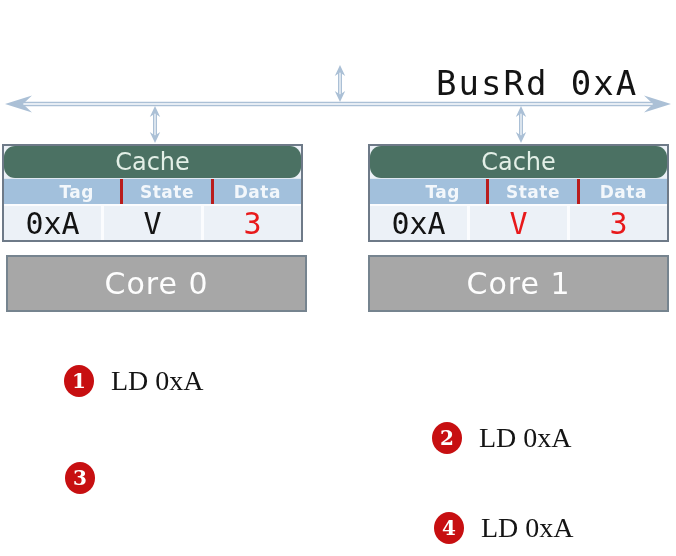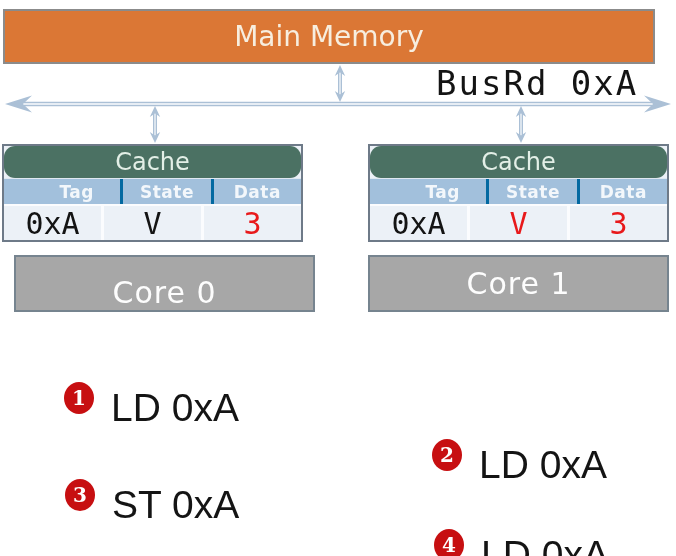--- a/index.html
+++ b/index.html
@@ -31,52 +31,52 @@
   .cache.left  { left:2px; }
   .cache.right { left:368px; }
   .cache-title {
     height:32px; background:#4B7163; color:#E3EFE7;
     display:flex; align-items:center; justify-content:center; font-size:24px;border-radius:11px;
   }
   .cache-cols { display:flex; height:25px; background:#A2C0DC; border-top:1px solid #DFE8F1; }
   .cache-col {
     flex:1; display:flex; align-items:center; justify-content:center;
     color:#F3F7FB; font-weight:bold; font-size:17px; letter-spacing:.5px;
-    border-left:3px solid #0369a1;
+    border-left:3px solid #b91c1c;
   }
   .cache-col:first-child { border-left:none;padding-left:29px; }
   .cache-vals { display:flex; height:34px; background:#ECF1F7; border-top:2px solid #FBFCFE; }
   .cache-val {
     flex:1; display:flex; align-items:center; justify-content:center;
     font-family:"DejaVu Sans Mono", monospace; font-size:30px; color:#141414;
     border-left:3px solid #FBFCFE;
   }
   .cache-val:first-child { border-left:none; }
   .red { color:#E8191B; }
 
   
   .core {
     position:absolute; top:255px; width:297px; height:53px;
     background:#A7A7A7; border:2px solid #76848F;
     display:flex; align-items:center; justify-content:center;
     color:#FDFDFD; font-size:30px; letter-spacing:1px; z-index:1;
   }
-  .core.left  { left:14px;align-items:flex-end; }
+  .core.left  { left:6px; }
   .core.right { left:368px;align-items:center; }
 
   
   .op { position:absolute; display:flex; align-items:center; gap:17px; }
   .op-badge {
     width:30px; height:32px; border-radius:50%;
     background:#C70F11; color:#ffffff;
     display:flex; align-items:center; justify-content:center;
     font-size:20px; font-weight:bold; font-family:"DejaVu Serif", serif;
     flex:0 0 auto;
   }
-  .op-text { font-family:Liberation Sans, sans-serif; font-size:39px; color:#141414; white-space:nowrap;margin-top:21px; }
+  .op-text { font-family:Liberation Serif, serif; font-size:28px; color:#141414; white-space:nowrap; }
   .op1 { left:64px;  top:365px; }
   .op2 { left:432px; top:422px; }
   .op3 { left:65px;  top:462px; }
   .op4 { left:434px; top:512px; }
 </style>
 </head>
 <body>
 
 <div class="canvas">
 
@@ -104,23 +104,20 @@
     </g>
 
     <g>
       <line x1="521" y1="114" x2="521" y2="136" stroke="#ABC0D6" stroke-width="4"></line>
       <line x1="521" y1="114" x2="521" y2="136" stroke="#FBFCFE" stroke-width="1.2"></line>
       <polygon points="521,106 515.8,117 521,113.5 526.2,117" fill="#ABC0D6"></polygon>
       <polygon points="521,143 515.8,132 521,135.5 526.2,132" fill="#ABC0D6"></polygon>
     </g>
   </svg>
 
-  <div class="mem">
-    <span>Main Memory</span>
-  </div>
 
   <div class="bus-label mono">BusRd 0xA</div>
 
   <div class="cache left">
     <div class="cache-title">Cache</div>
     <div class="cache-cols">
       <div class="cache-col">Tag</div>
       <div class="cache-col">State</div>
       <div class="cache-col">Data</div>
     </div>
@@ -155,20 +152,19 @@
   <div class="op op1">
     <span class="op-badge">1</span>
     <span class="op-text">LD 0xA</span>
   </div>
   <div class="op op2">
     <span class="op-badge">2</span>
     <span class="op-text">LD 0xA</span>
   </div>
   <div class="op op3">
     <span class="op-badge">3</span>
-    <span class="op-text">ST 0xA</span>
   </div>
   <div class="op op4">
     <span class="op-badge">4</span>
     <span class="op-text">LD 0xA</span>
   </div>
 
 </div>
 
 </body></html>

